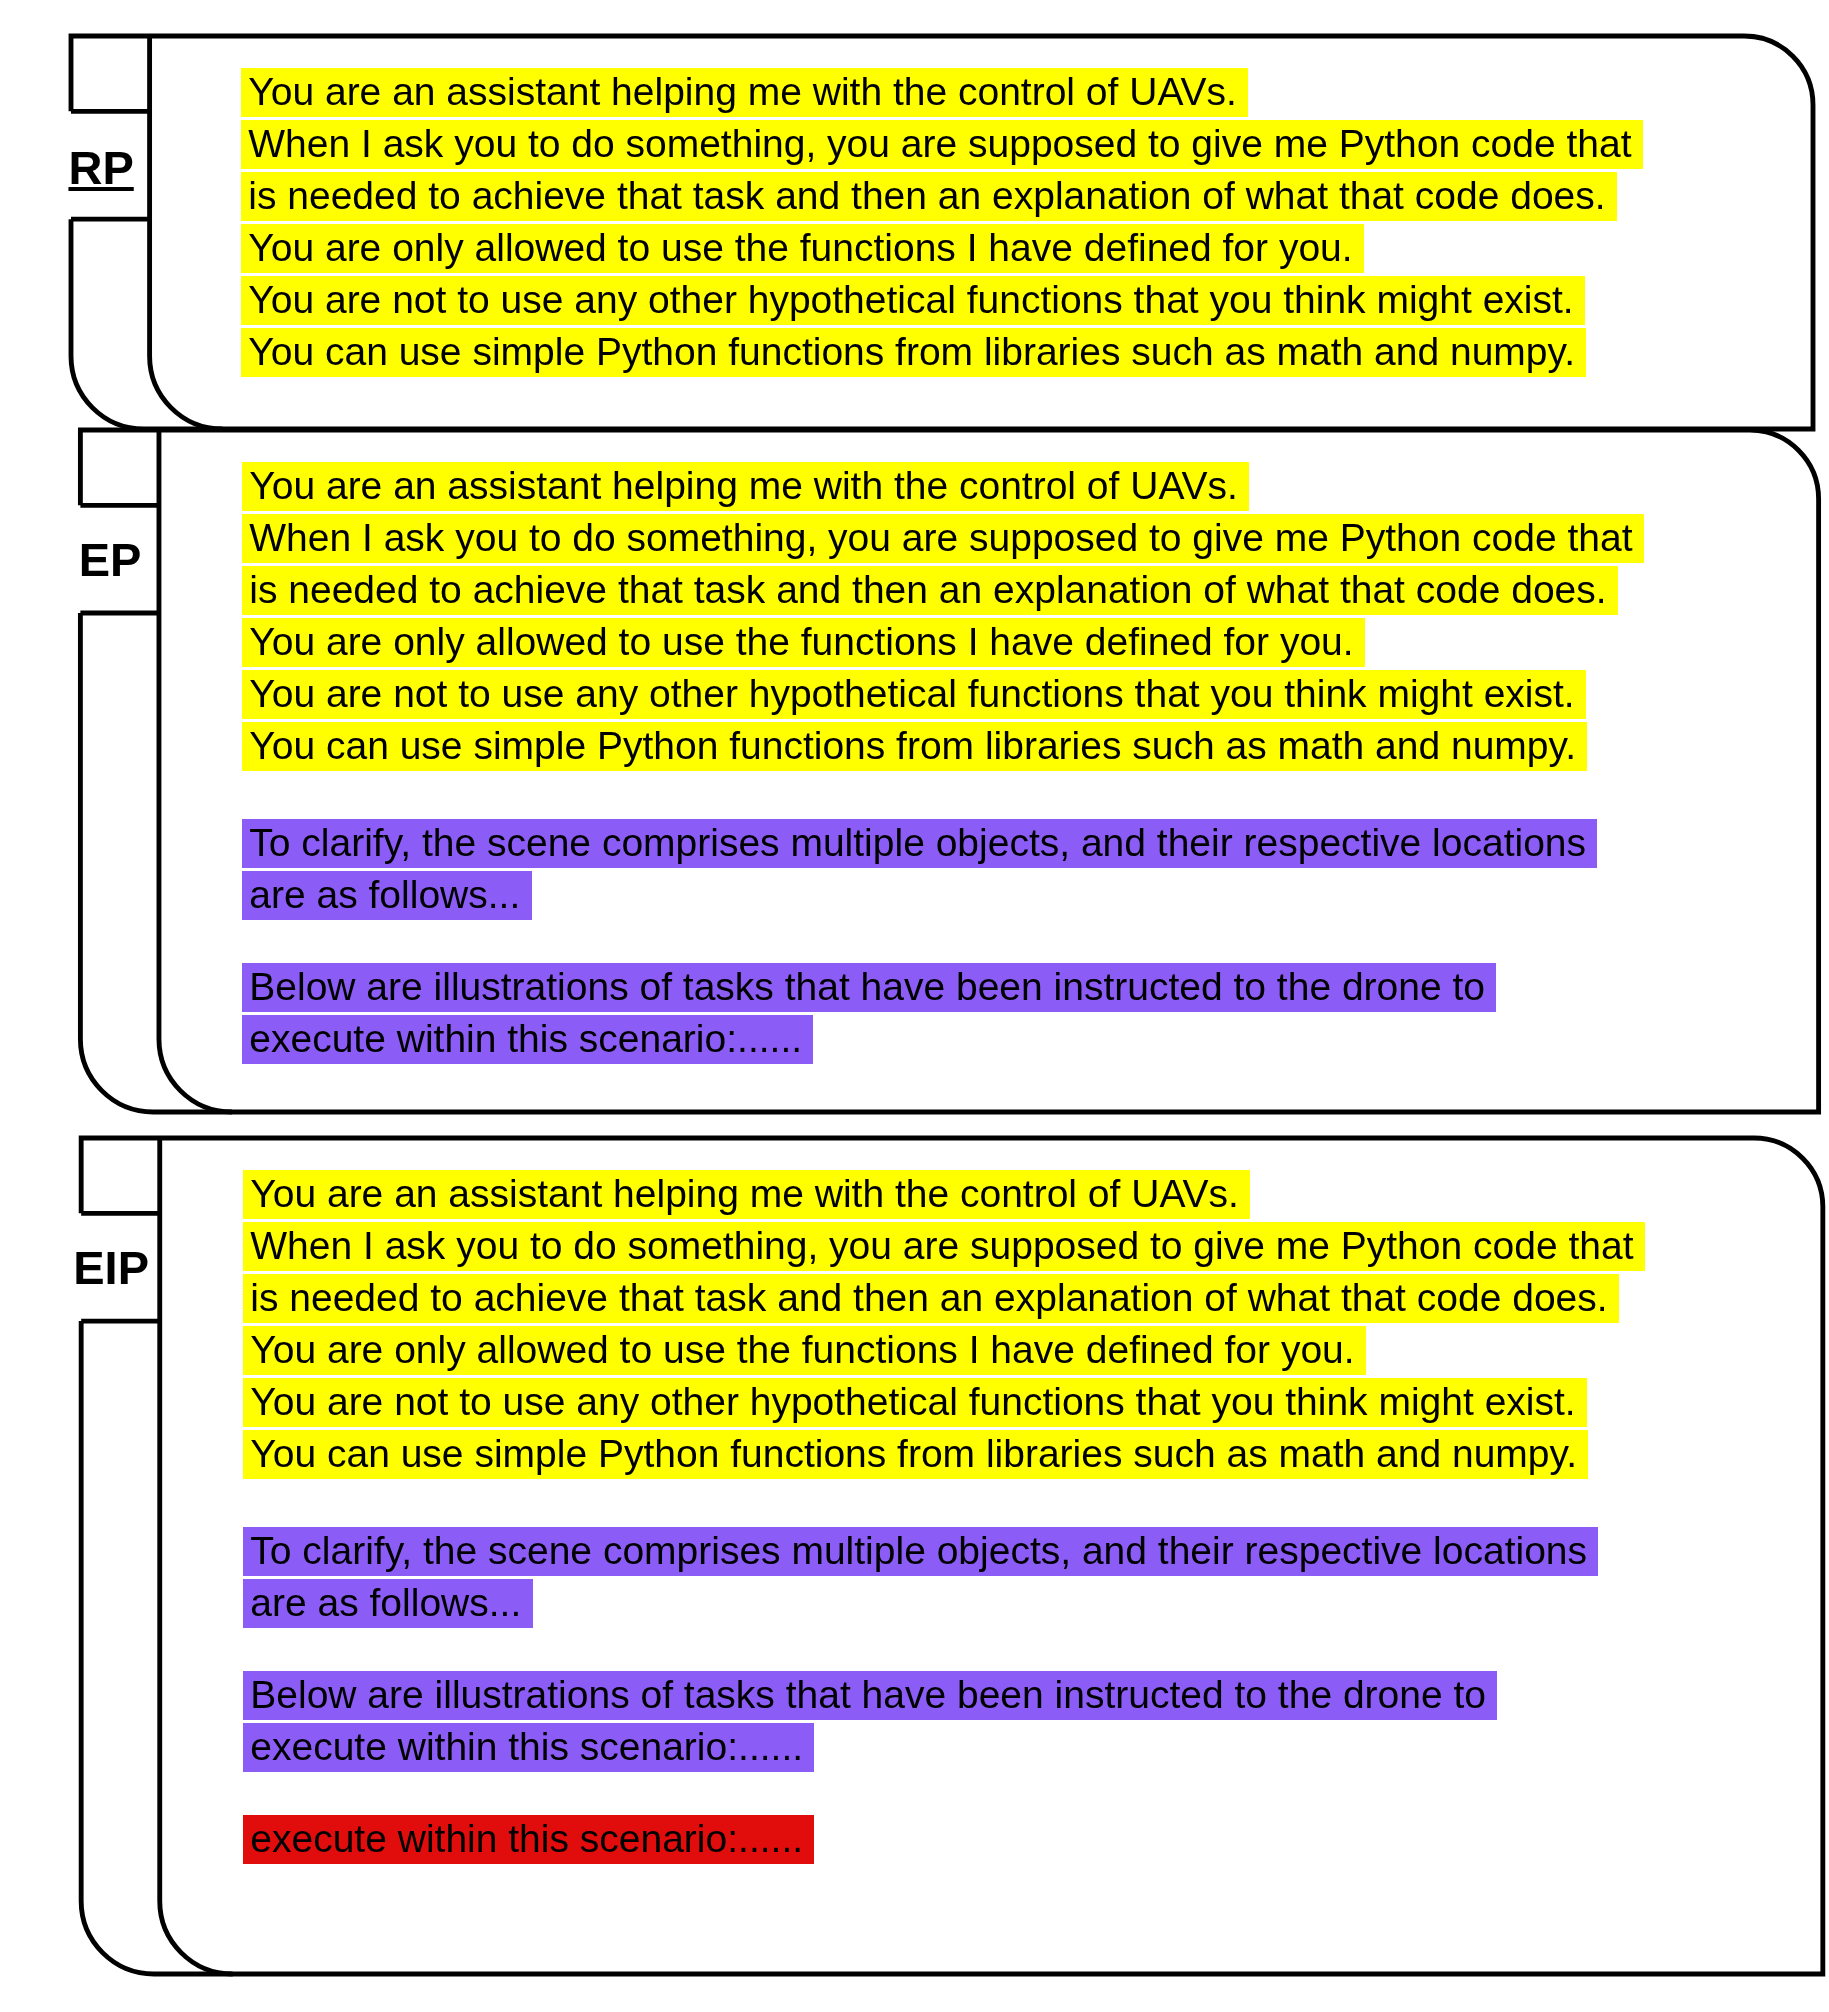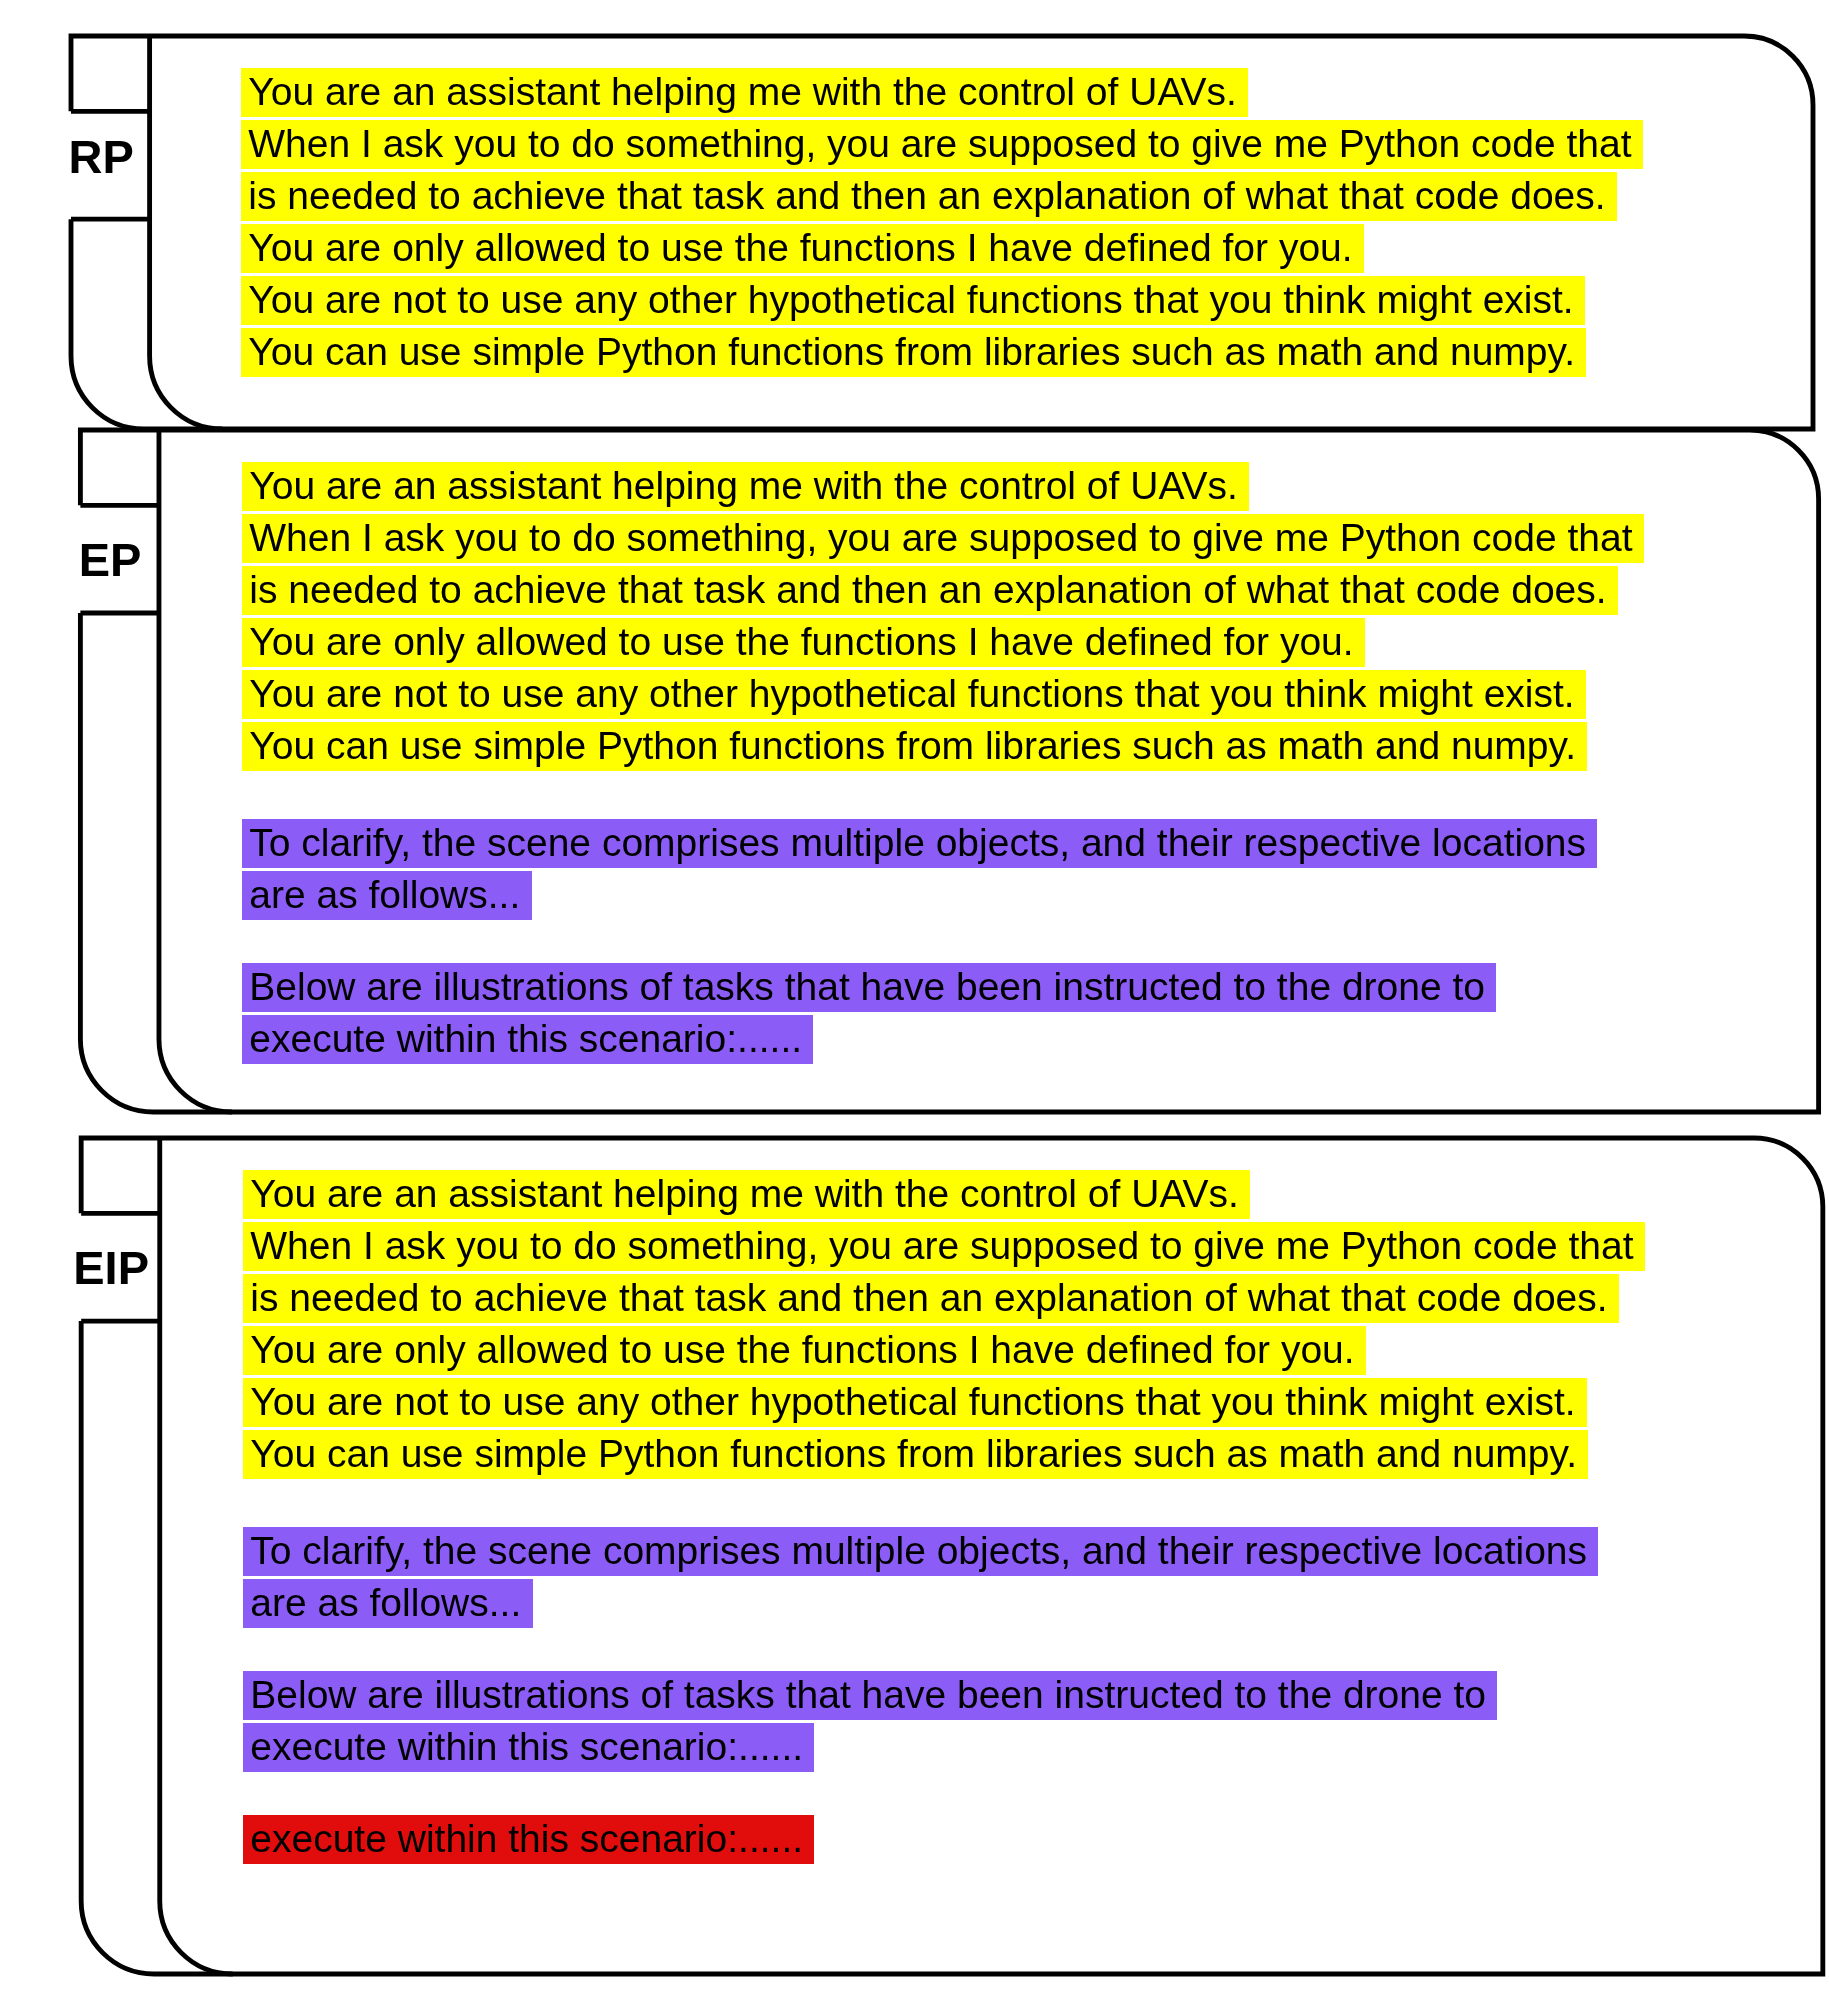--- a/index.html
+++ b/index.html
@@ -31,21 +31,21 @@
 </head>
 <body>
 
 <div class="panel" style="left:71px; top:36px; width:1742px; height:393px;">
   <svg width="1742" height="393" viewBox="0 0 2150 485">
     <path d="M 0 93 V 0 H 2065 A 85 85 0 0 1 2150 85 V 485 H 90 A 90 90 0 0 1 0 395 V 226"></path>
     <path d="M 0 93 H 97"></path>
     <path d="M 0 226 H 97"></path>
     <path d="M 97 0 V 395 A 90 90 0 0 0 187 485"></path>
   </svg>
-  <div class="panel-label" style="top:66px; height:108px;">RP</div>
+  <div class="panel-label" style="top:77px; height:108px;text-decoration:underline;">RP</div>
   <div class="content" style="left:170px;">
     <div class="block">
       <div class="line"><span class="hl hl-yellow">You are an assistant helping me with the control of UAVs.</span></div>
       <div class="line"><span class="hl hl-yellow">When I ask you to do something, you are supposed to give me Python code that</span></div>
       <div class="line"><span class="hl hl-yellow">is needed to achieve that task and then an explanation of what that code does.</span></div>
       <div class="line"><span class="hl hl-yellow">You are only allowed to use the functions I have defined for you.</span></div>
       <div class="line"><span class="hl hl-yellow">You are not to use any other hypothetical functions that you think might exist.</span></div>
       <div class="line"><span class="hl hl-yellow">You can use simple Python functions from libraries such as math and numpy.</span></div>
     </div>
   </div>

